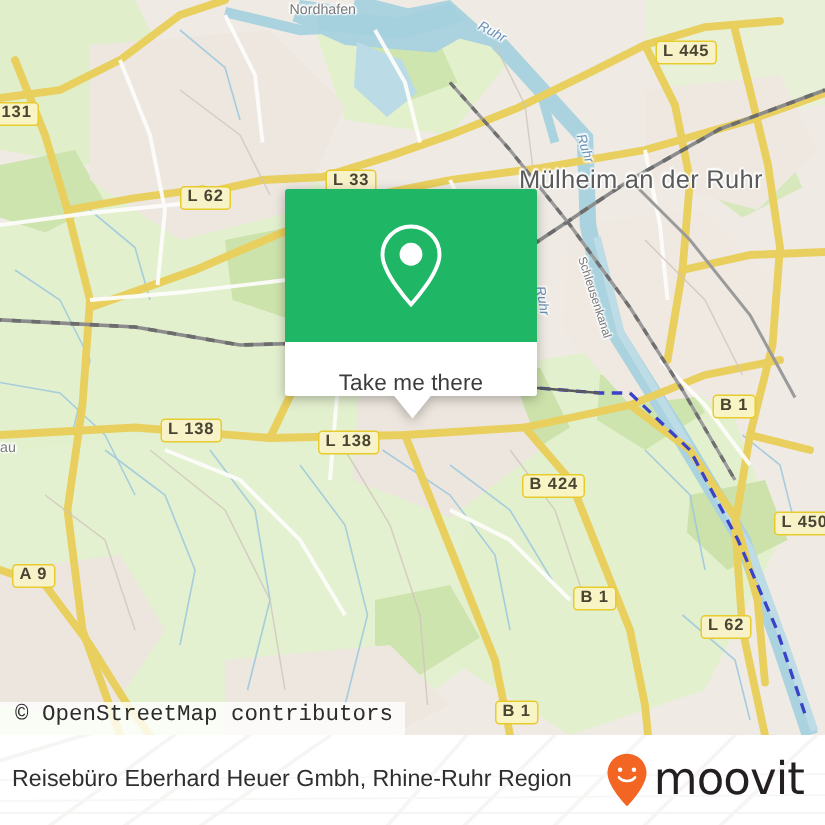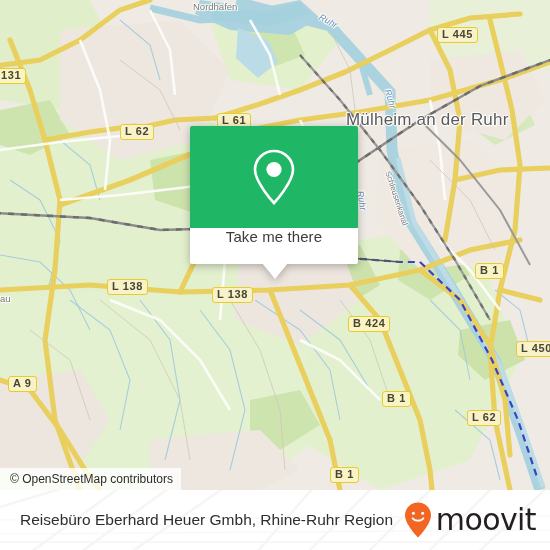--- a/index.html
+++ b/index.html
@@ -55,52 +55,52 @@
     filter:drop-shadow(0 2px 4px rgba(0,0,0,.28));
     z-index:40;
   }
   #popup-green{
     height:102px; background:#1fb765;
     display:flex; align-items:center; justify-content:center;
     border-radius:2px 2px 0 0;
   }
   #popup-white{
     height:36px; background:#ffffff;
-    display:flex; align-items:flex-start; justify-content:center;
+    display:flex; align-items:flex-end; justify-content:center;
     border-radius:0 0 2px 2px;
   }
   #popup-label{
     font-size:15px; color:#3c3c3c; letter-spacing:.1px;
     font-family:"Liberation Sans", sans-serif;
   }
   #popup-tail{
     position:absolute; left:72px; top:137px;
     width:0; height:0;
     border-left:13px solid transparent;
     border-right:13px solid transparent;
     border-top:16px solid #ffffff;
   }
 
   
   #attribution{
     position:absolute; left:0; top:468px;
     height:22px; padding:0 8px 0 10px;
-    display:flex; align-items:center;
+    display:flex; align-items:flex-start;
     background:rgba(255,255,255,.80);
-    color:#2c2c2c; font-size:12px;
-    font-family:Liberation Sans, sans-serif;
+    color:#2c2c2c; font-size:15px;
+    font-family:Liberation Mono, monospace;
     z-index:30;
   }
 
   
   #footer{
     position:absolute; left:0; top:490px; width:550px; height:60px;
     background:#ffffff;
     display:flex; align-items:center; justify-content:space-between;
-    padding:0 14px 0 20px;
+    padding:0 14px 0 8px;
     overflow:hidden;
   }
   #footer-watermark{
     position:absolute; left:0; top:0; width:550px; height:60px;
     opacity:.22; pointer-events:none;
   }
   #footer-title{
     font-size:15.5px; color:#2e2e2e; white-space:nowrap;
     position:relative; z-index:2;
     font-family:"Liberation Sans", sans-serif;
@@ -241,21 +241,21 @@
   <div class="maplabel place-label" style="left:193px; top:1px;">Nordhafen</div>
   <div class="maplabel place-label" style="left:0px; top:293px;">au</div>
   <div class="maplabel place-label" style="left:392px; top:170px; transform:rotate(72deg); transform-origin:left top; font-size:8px;">Schleusenkanal</div>
 
   <div class="maplabel water-label" style="left:322px; top:12px; transform:rotate(28deg); transform-origin:left top;">Ruhr</div>
   <div class="maplabel water-label" style="left:392px; top:88px; transform:rotate(72deg); transform-origin:left top;">Ruhr</div>
   <div class="maplabel water-label" style="left:365px; top:190px; transform:rotate(80deg); transform-origin:left top;">Ruhr</div>
 
   <div class="shield bundes" style="left:-4px; top:68px;">131</div>
   <div class="shield" style="left:120px; top:124px;">L 62</div>
-  <div class="shield" style="left:217px; top:113px;">L 61</div>
+  <div class="shield" style="left:217px; top:113px;">L 33</div>
   <div class="shield" style="left:437px; top:27px;">L 445</div>
   <div class="shield" style="left:107px; top:279px;">L 138</div>
   <div class="shield" style="left:212px; top:287px;">L 138</div>
   <div class="shield bundes" style="left:348px; top:316px;">B 424</div>
   <div class="shield bundes" style="left:475px; top:263px;">B 1</div>
   <div class="shield bundes" style="left:382px; top:391px;">B 1</div>
   <div class="shield" style="left:516px; top:341px;">L 450</div>
   <div class="shield" style="left:467px; top:410px;">L 62</div>
   <div class="shield" style="left:8px; top:376px;">A 9</div>
   <div class="shield bundes" style="left:330px; top:467px;">B 1</div>

